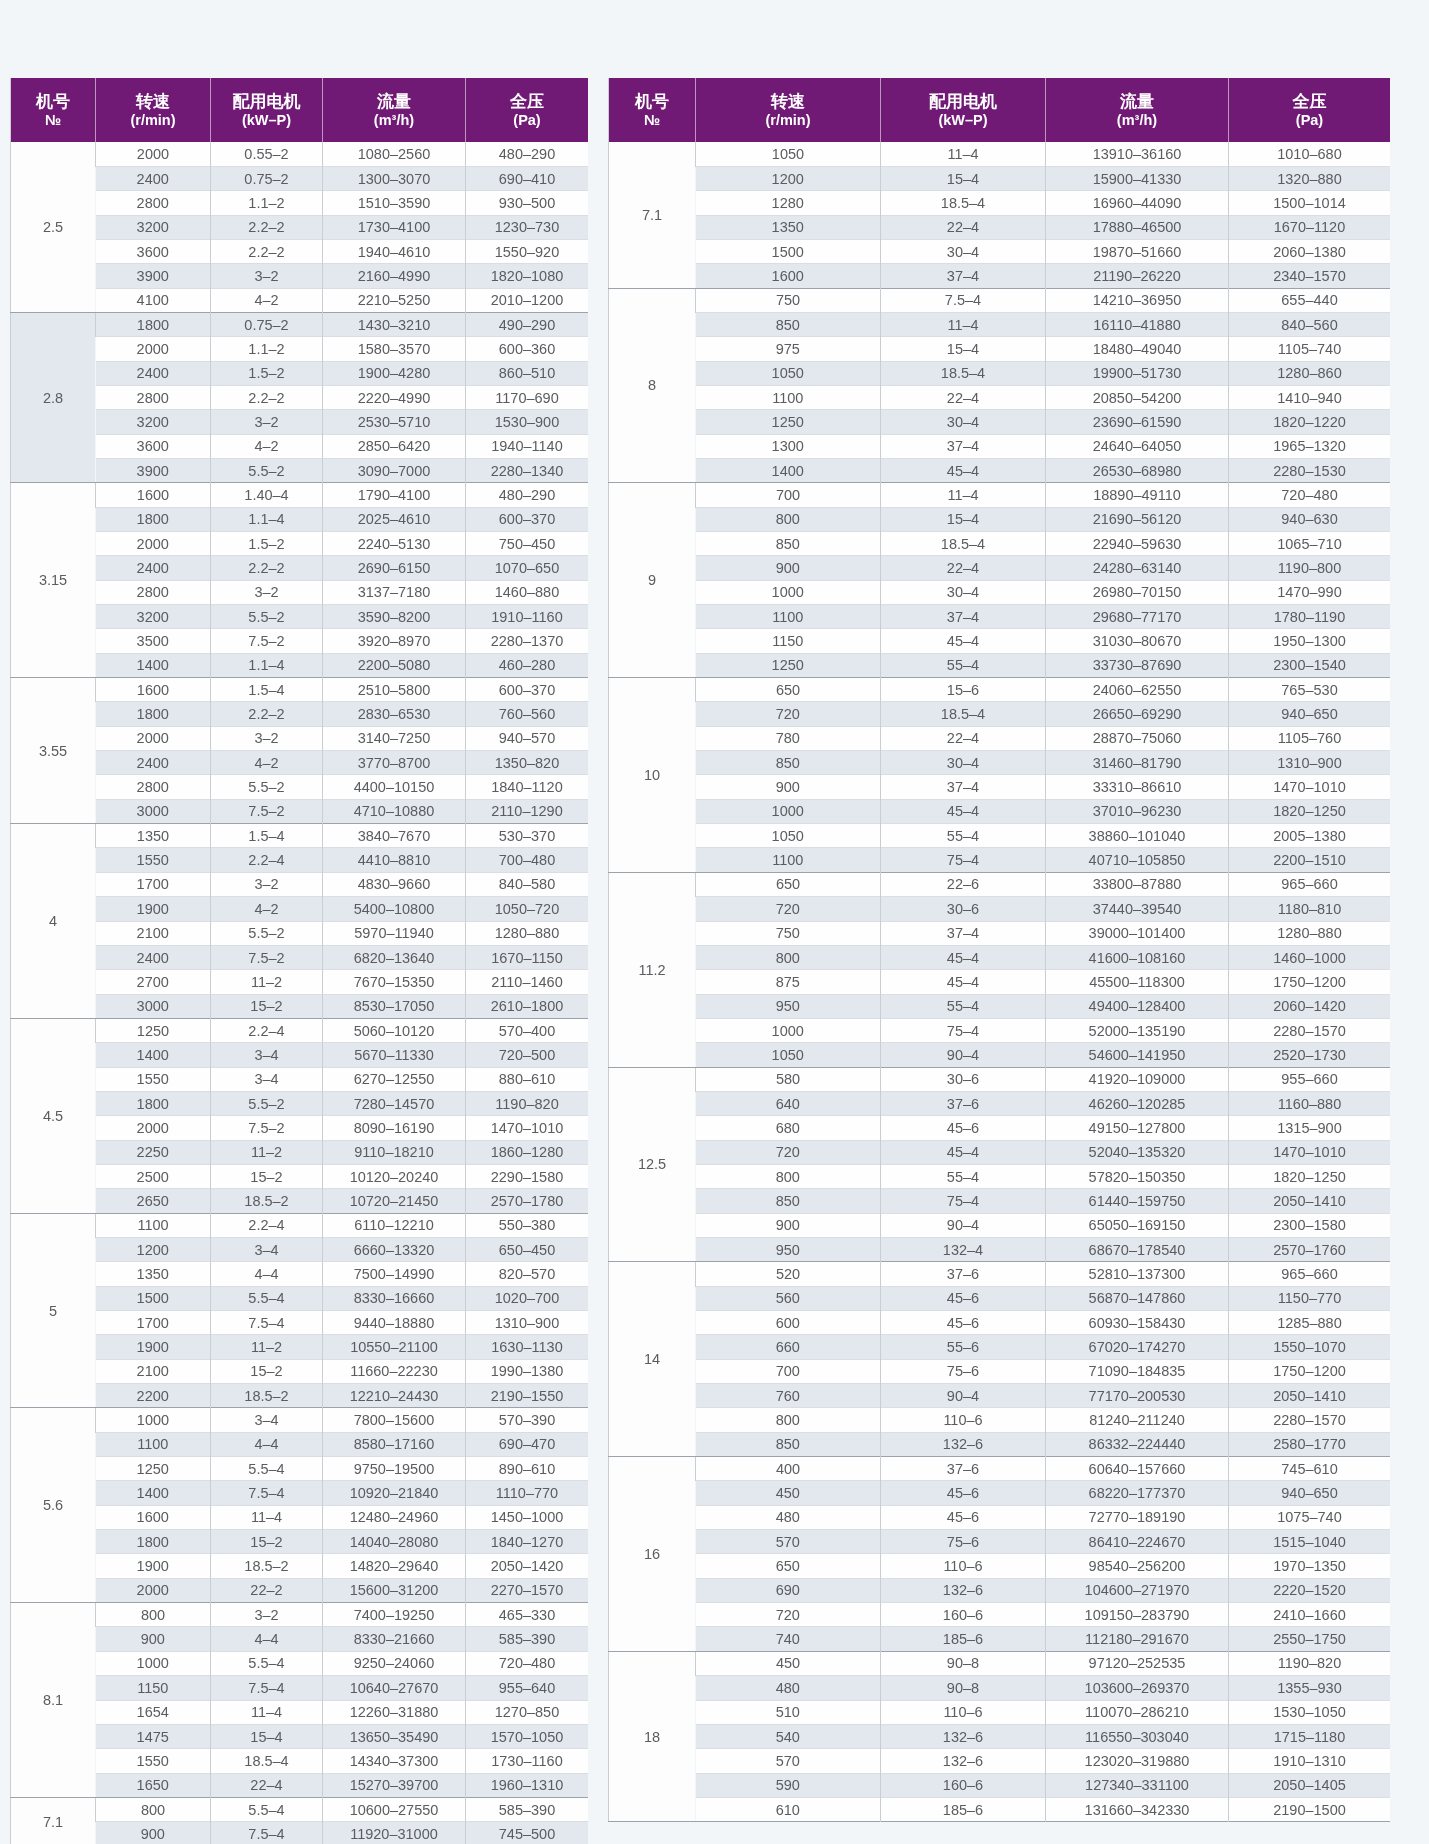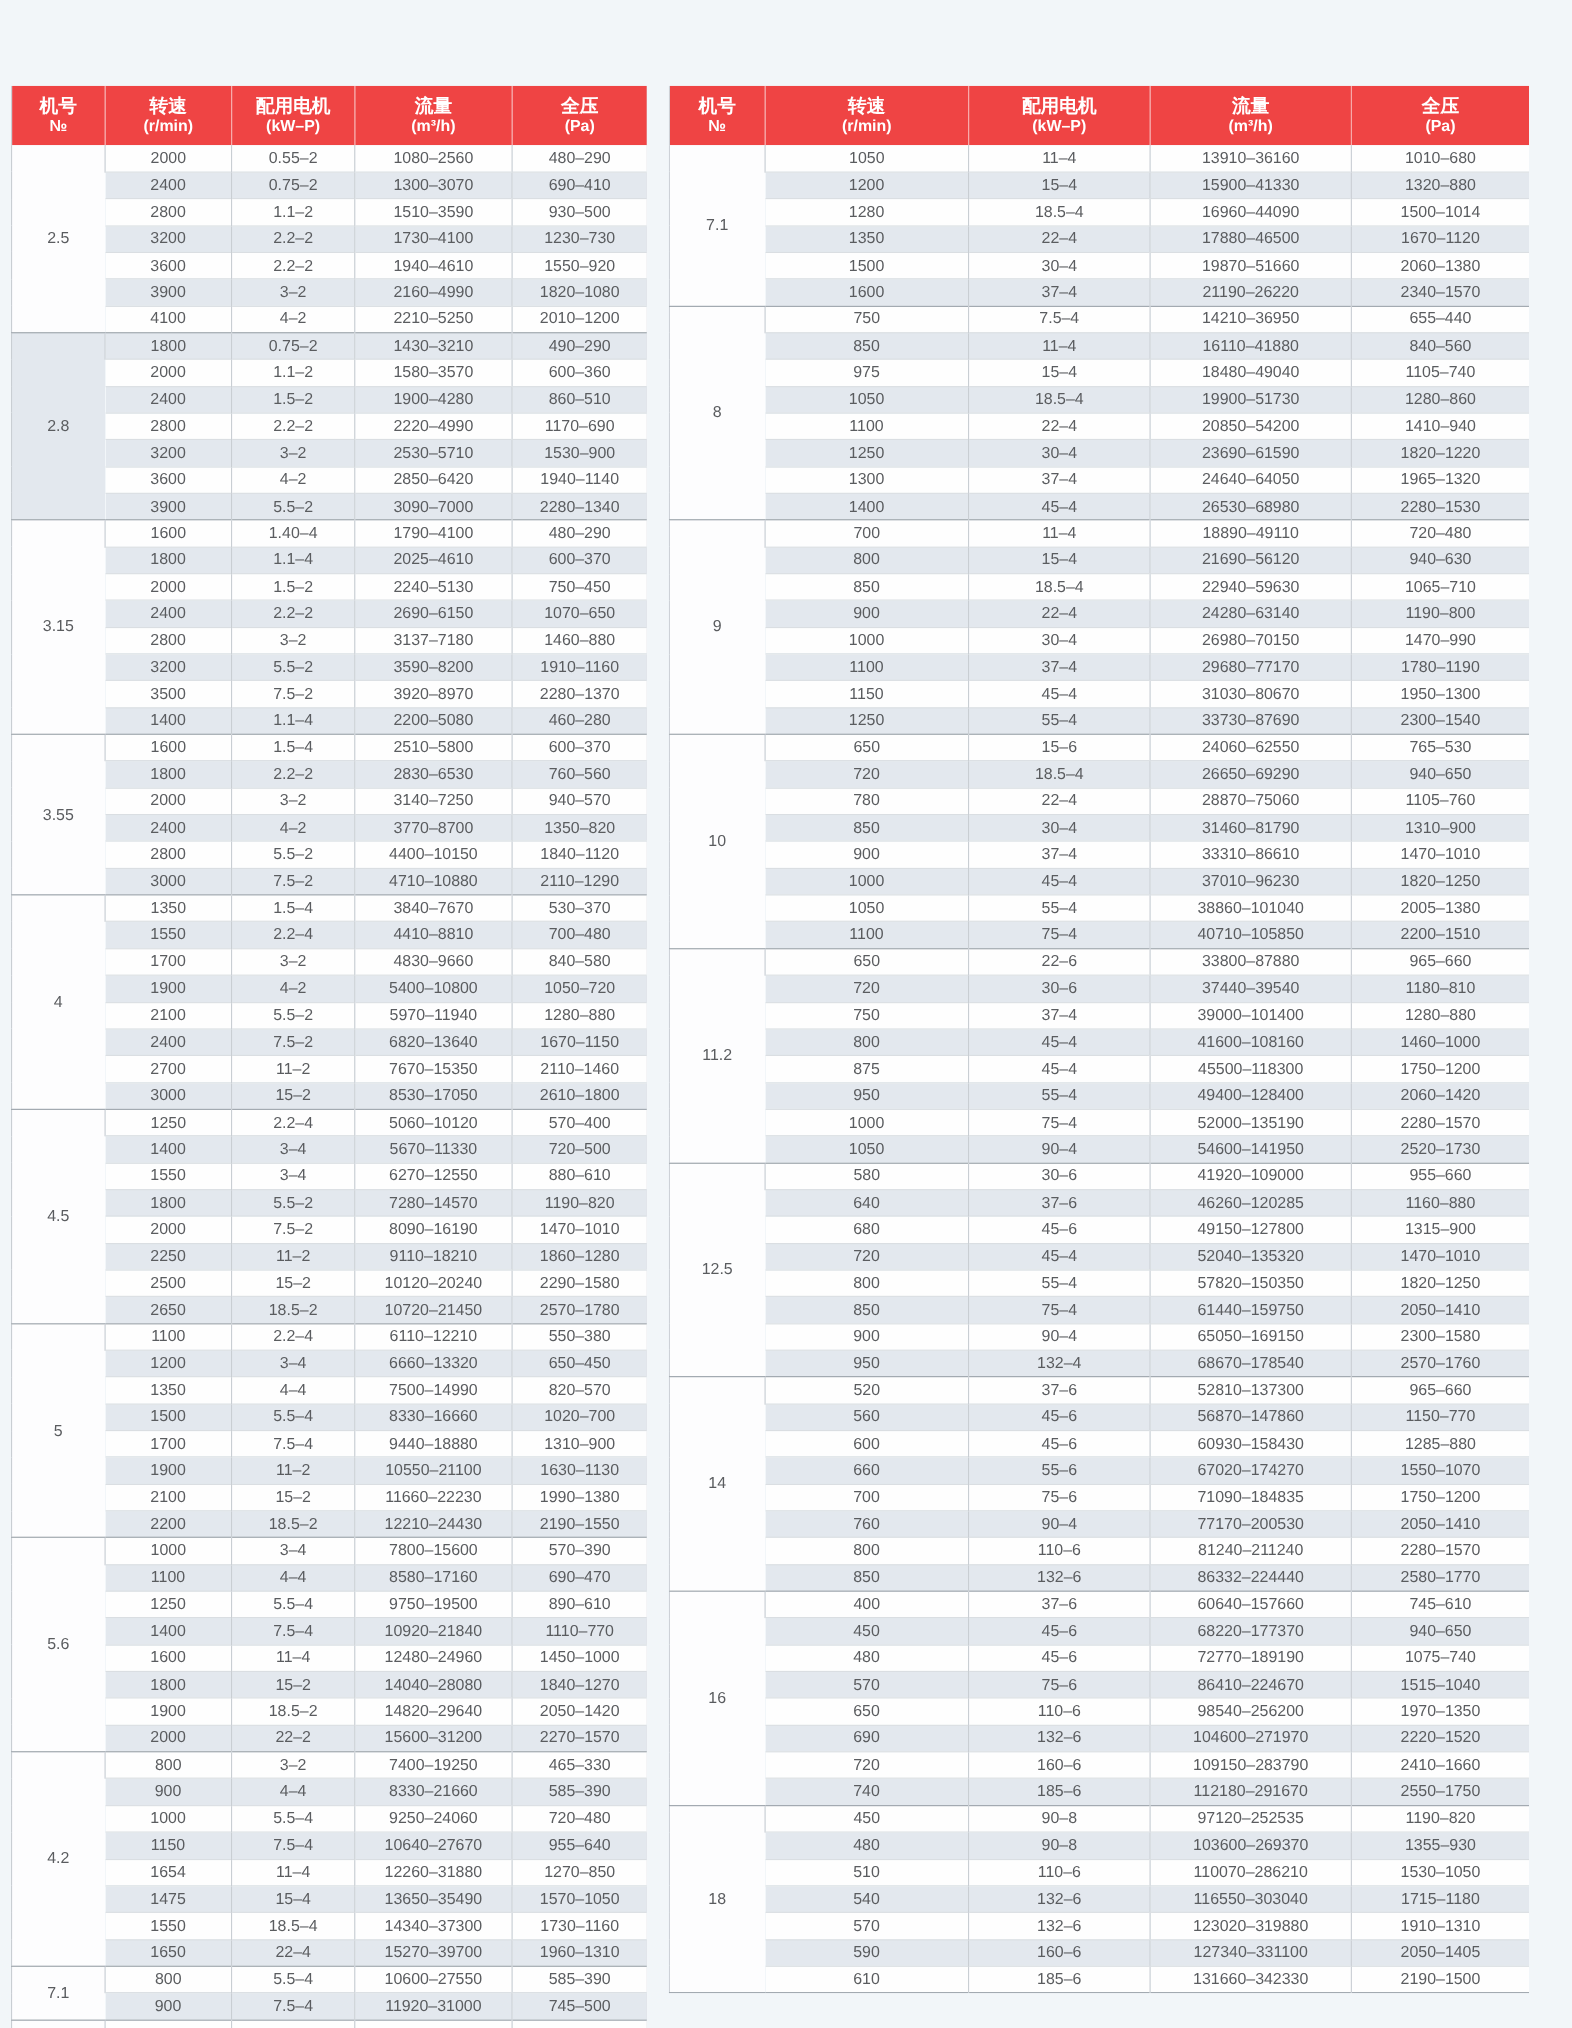--- a/index.html
+++ b/index.html
@@ -10,21 +10,21 @@
   .title{font-size:27px;font-weight:bold;color:#1457a6;letter-spacing:.5px;white-space:nowrap;}
   .title .en{margin-left:14px;}
 
   .clip-left{position:absolute;left:10px;top:78px;width:578px;height:1766px;overflow:hidden;}
   .clip-right{position:absolute;left:608px;top:78px;width:782px;overflow:hidden;}
 
   table.perf{border-collapse:collapse;table-layout:fixed;width:100%;
         border-left:1px solid #c9ced3;border-right:1px solid #c9ced3;}
   table.perf.closed{border-bottom:1px solid #9ba2a9;}
 
-  .perf th{background:#ef4444;color:#ffffff;height:54px;padding:0;vertical-align:middle;
+  .perf th{background:#701a75;color:#ffffff;height:64px;padding:0;vertical-align:middle;
         font-weight:bold;border-left:1px solid rgba(255,255,255,.55);}
   .perf th:first-child{border-left:none;}
   .perf th .zh{display:block;font-size:17px;line-height:1.25;}
   .perf th .sub{display:block;font-size:14.5px;line-height:1.2;}
 
   .perf td{height:24.35px;padding:0 2px;text-align:center;vertical-align:middle;
         font-size:14.5px;color:#5a5c5f;background:#fefefe;
         border-left:1px solid #c9ced3;border-top:1px solid #dadee2;
         white-space:nowrap;overflow:hidden;box-sizing:border-box;}
   .perf tr.shade td{background:#e3e8ee;}
@@ -435,21 +435,21 @@
             <td>14820–29640</td>
             <td>2050–1420</td>
           </tr>
           <tr class="shade">
             <td>2000</td>
             <td>22–2</td>
             <td>15600–31200</td>
             <td>2270–1570</td>
           </tr>
           <tr class="plain sec-start">
-            <td rowspan="8" class="no-cell">4.2</td>
+            <td rowspan="8" class="no-cell">8.1</td>
             <td>800</td>
             <td>3–2</td>
             <td>7400–19250</td>
             <td>465–330</td>
           </tr>
           <tr class="shade">
             <td>900</td>
             <td>4–4</td>
             <td>8330–21660</td>
             <td>585–390</td>

